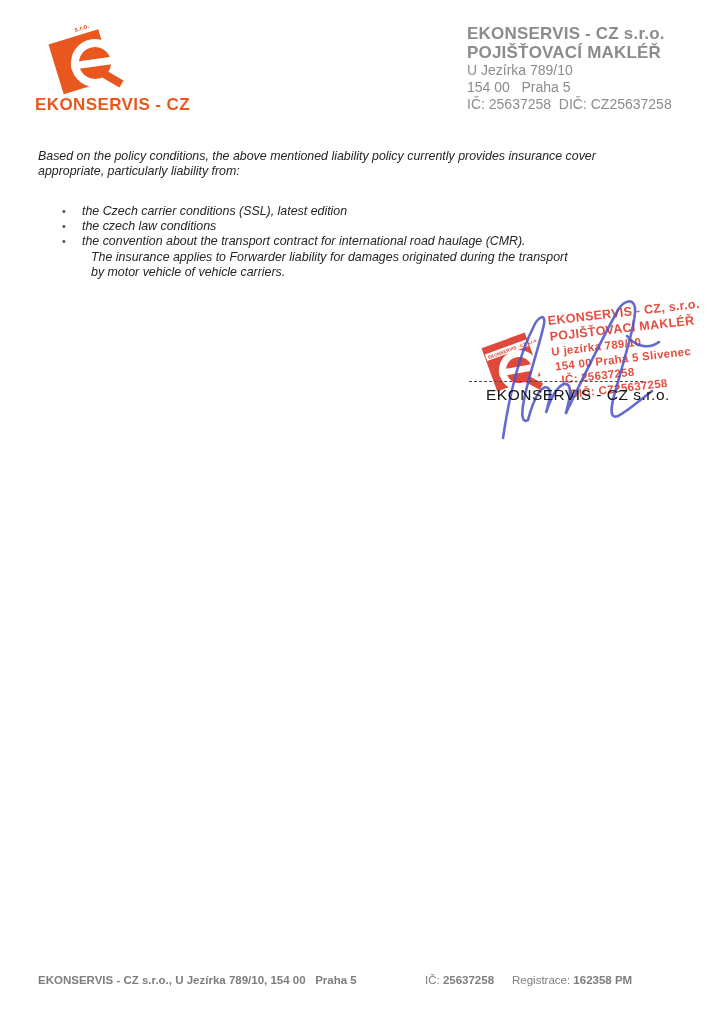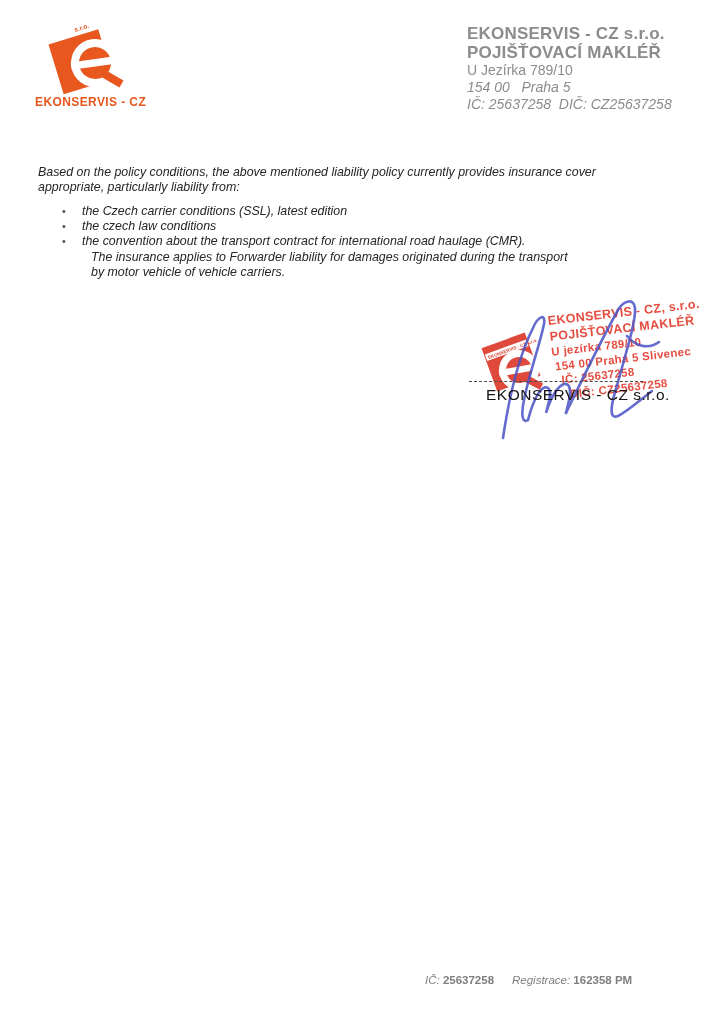--- a/index.html
+++ b/index.html
@@ -1,36 +1,36 @@
 <!DOCTYPE html>
 <html><head>
 <meta charset="utf-8">
 <style>
   html,body { margin:0; padding:0; background:#e9e9e9; }
   .page {
     position:relative; width:724px; height:1024px; margin:0 auto;
     background:#ffffff; overflow:hidden;
     font-family:"Liberation Sans","DejaVu Sans",sans-serif;
   }
-  .pre { white-space:pre;font-style:italic; }
+  .pre { white-space:pre; }
 
   
   .logo-wrap { position:absolute; left:33px; top:10px; width:110px; height:88px; }
   .brand-text {
     position:absolute; left:35px; top:95px;
-    font-size:12px; font-weight:bold; letter-spacing:0.4px; color:#E8571E;
+    font-size:17px; font-weight:bold; letter-spacing:0.4px; color:#E8571E;
   }
   .company-block { position:absolute; left:467px; top:24px; color:#8C8C8C; }
   .company-name, .company-role { font-size:17px; font-weight:bold; line-height:19px; letter-spacing:0.2px; }
   .company-line { font-size:14px; line-height:17px; }
 
   
   .body-par {
     position:absolute; left:38px; top:149px; width:580px;
-    font-style:italic; font-size:12.4px; line-height:15.3px; color:#252525;margin-top:16px;
+    font-style:italic; font-size:12.4px; line-height:15.3px; color:#252525;
   }
   .bullets { position:absolute; left:62px; top:204px; width:560px;
     font-style:italic; font-size:12.4px; line-height:15.2px; color:#252525; }
   .bullet-row { display:flex; }
   .bullet-dot { width:20px; flex:0 0 20px; font-style:normal; font-size:11px; color:#4a4a4a; }
   .bullet-cont { margin-left:29px; }
 
   
   .stamp-logo { position:absolute; left:462px; top:315px; width:90px; height:92px; opacity:0.92; }
   .stamp-text {
@@ -137,17 +137,18 @@
       <path d="M 50,128 C 56,105 64,92 70,96 C 75,100 70,112 68,121 C 74,101 84,88 90,93 C 95,98 90,112 88,121"></path>
       <path d="M 88,121 C 100,96 125,45 140,18 C 146,8 156,6 157,16 C 158,30 148,60 140,90 C 133,112 130,128 140,124 C 150,119 162,108 174,99"></path>
       <path d="M 149,44 C 157,54 170,58 181,50"></path>
     </g>
   </svg>
 
   <div class="sig-dash"></div>
   <div class="sig-label">EKONSERVIS - CZ s.r.o.</div>
 
   <div class="footer">
+    <span class="f-left pre">EKONSERVIS - CZ s.r.o., U Jezírka 789/10, 154 00   Praha 5</span>
     <span class="f-ic"><span class="pre">IČ: </span><b>25637258</b></span>
     <span class="f-reg"><span class="pre">Registrace: </span><b>162358 PM</b></span>
   </div>
 
 </div>
 
 </body></html>

